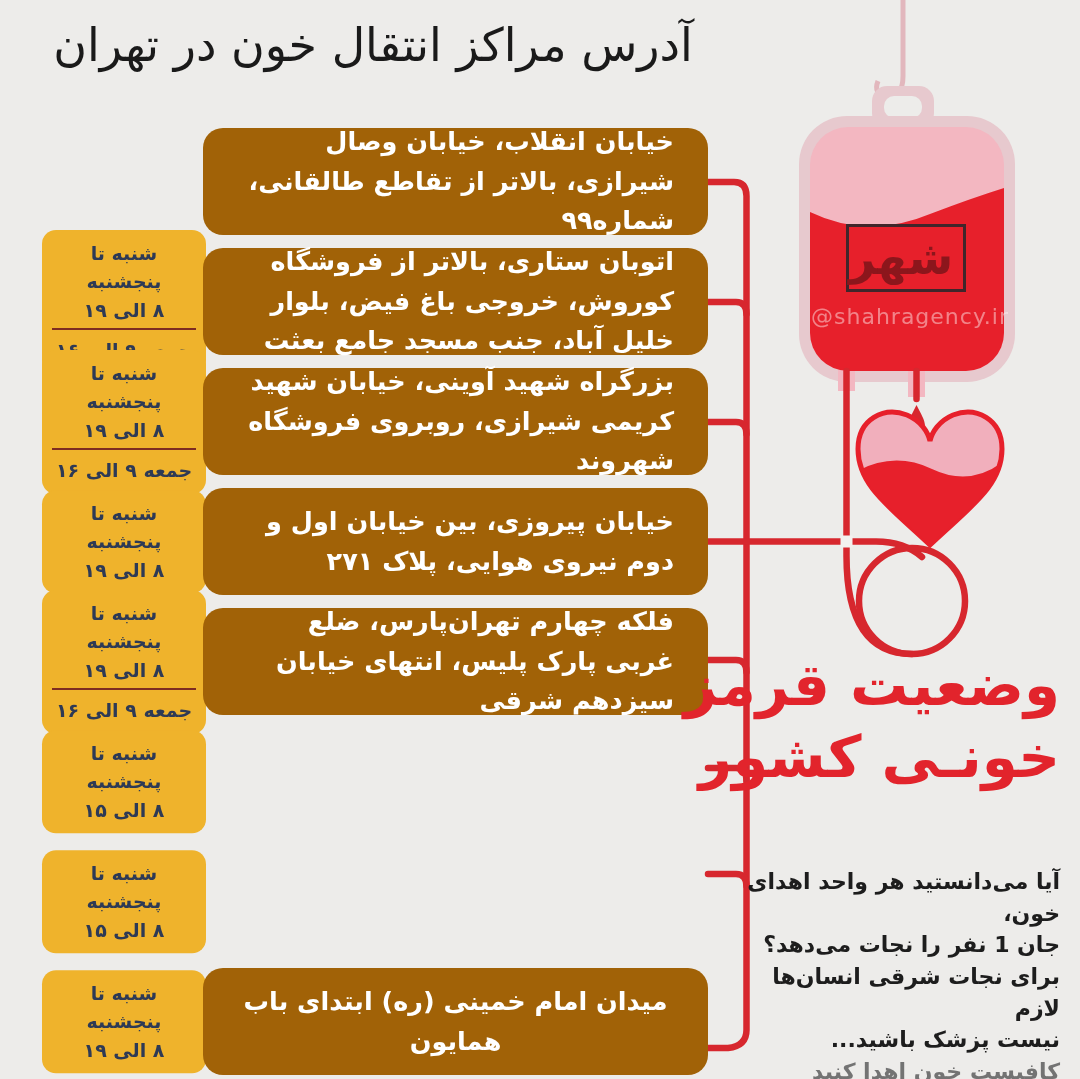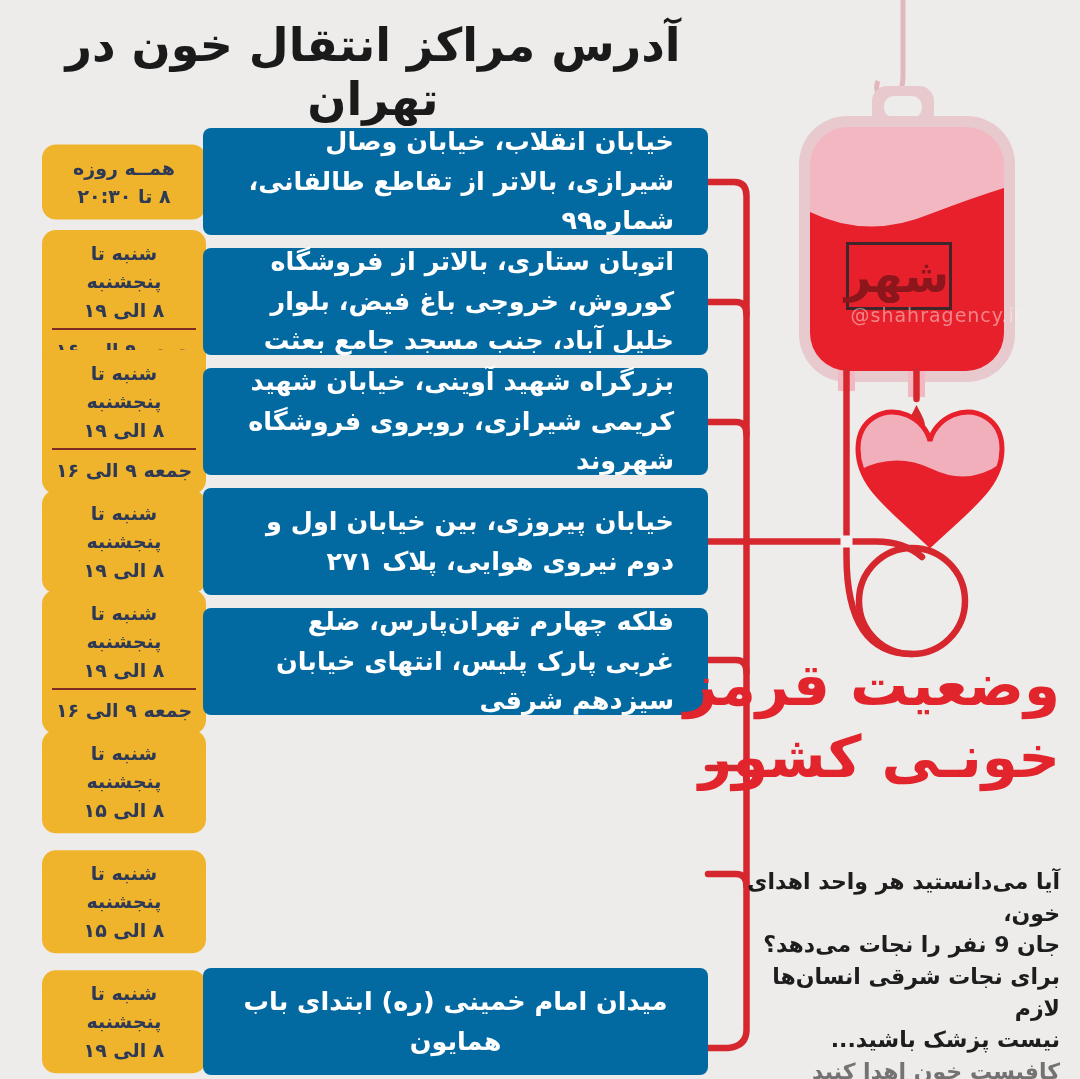--- a/index.html
+++ b/index.html
@@ -3,39 +3,39 @@
 <meta charset="utf-8">
 <style>
   html,body{margin:0;padding:0;}
   body{font-family:"DejaVu Sans",sans-serif;background:#d8d7d5;}
   .canvas{position:relative;width:1080px;height:1079px;background:#edecea;overflow:hidden;margin:0 auto;}
   .canvas *{box-sizing:border-box;}
 
   svg.art{position:absolute;left:0;top:0;z-index:1;pointer-events:none;}
 
   .title{position:absolute;left:28px;top:18px;width:690px;z-index:2;
-    direction:rtl;text-align:center;font-size:46px;font-weight:700;color:#1a1a1a;letter-spacing:-1px;}
+    direction:rtl;text-align:center;font-size:46px;font-weight:400;color:#1a1a1a;letter-spacing:-1px;}
 
   .row{position:absolute;left:0;width:760px;height:107px;z-index:2;}
   .badge{position:absolute;left:42px;top:50%;transform:translateY(-50%);width:164px;
     background:#efb32c;border-radius:14px;padding:9px 10px;direction:rtl;text-align:center;
     color:#2e3a55;font-weight:700;font-size:19px;line-height:1.5;}
   .badge-friday{border-top:2.5px solid #7e2c21;margin-top:4px;padding-top:6px;}
   .badge-friday:empty{display:none;border:none;margin:0;padding:0;}
-  .card{position:absolute;left:203px;top:0;width:505px;height:107px;background:#0369a1;
-    border-radius:8px;display:flex;align-items:center;}
+  .card{position:absolute;left:203px;top:0;width:505px;height:107px;background:#a16207;
+    border-radius:20px;display:flex;align-items:center;}
   .card .addr{width:100%;direction:rtl;text-align:right;padding:0 34px;
     color:#ffffff;font-weight:700;font-size:25.5px;line-height:1.55;}
   .row.center .card .addr{text-align:center;}
 
-  .logo-box{position:absolute;left:846px;top:242px;width:106px;height:68px;z-index:2;
-    border:3px solid #40262b;display:flex;align-items:center;justify-content:flex-end;}
+  .logo-box{position:absolute;left:846px;top:224px;width:120px;height:68px;z-index:2;
+    border:3px solid #40262b;display:flex;align-items:center;justify-content:flex-start;}
   .logo-box .logo-word{font-size:46px;font-weight:800;color:#8c161c;direction:rtl;line-height:1;}
-  .watermark{position:absolute;left:848px;top:304px;width:178px;z-index:2;text-align:center;
-    font-size:19px;color:rgba(255,240,240,0.48);letter-spacing:1px;direction:ltr;}
+  .watermark{position:absolute;left:811px;top:304px;width:178px;z-index:2;text-align:center;
+    font-size:22px;color:rgba(255,240,240,0.48);letter-spacing:1px;direction:ltr;}
 
   .status{position:absolute;left:738px;top:650px;width:322px;z-index:2;
     direction:rtl;text-align:right;color:#e2242c;font-weight:800;font-size:58px;line-height:1.24;}
   .status div{white-space:nowrap;}
   .info{position:absolute;left:736px;top:866px;width:324px;z-index:2;
     direction:rtl;text-align:right;color:#1d1d1d;font-weight:700;font-size:22px;line-height:1.44;}
   .info .hl{color:#737373;}
 </style>
 </head>
 <body>
@@ -85,25 +85,20 @@
       <path d="M 930 545 C 890 507 858 486 858 449 C 858 419 884 406 907 415 C 921 421 928 432 930 441 C 932 432 939 421 953 415 C 976 406 1002 419 1002 449 C 1002 486 970 507 930 545 Z" fill="#f1afbc" stroke="#e7202b" stroke-width="5"></path>
       <path d="M 852 474 Q 892 450 932 469 Q 974 489 1010 456 L 1010 560 L 852 560 Z" clip-path="url(#heartClip)" fill="#e7202b"></path>
     </g>
 
     <rect x="840.5" y="535.5" width="12" height="12" fill="#f3f1ef"></rect>
   </svg>
 
   <div class="title">آدرس مراکز انتقال خون در تهران</div>
 
   <div class="row" style="top:128px">
-    <div class="badge">
-      <div>همــه روزه</div>
-      <div>۸ تا ۲۰:۳۰</div>
-
-    </div>
     <div class="card">
       <div class="addr">خیابان انقلاب، خیابان وصال شیرازی، بالاتر از تقاطع طالقانی، شماره۹۹</div>
     </div>
   </div>
 
   <div class="row" style="top:248px">
     <div class="badge">
       <div>شنبه تا پنجشنبه</div>
       <div>۸ الی ۱۹</div>
       <div class="badge-friday">جمعه ۹ الی ۱۶</div>
@@ -178,19 +173,19 @@
   </div>
   <div class="watermark">@shahragency.ir</div>
 
   <div class="status">
     <div>وضعیت قرمز</div>
     <div>خونـی کشور</div>
   </div>
 
   <div class="info">
     <div>آیا می‌دانستید هر واحد اهدای خون،</div>
-    <div>جان 9 نفر را نجات می‌دهد؟</div>
+    <div>جان 1 نفر را نجات می‌دهد؟</div>
     <div>برای نجات شرقی انسان‌ها لازم</div>
     <div>نیست پزشک باشید...</div>
     <div class="hl">کافیست خون اهدا کنید</div>
   </div>
 
 </div>
 
 </body></html>

